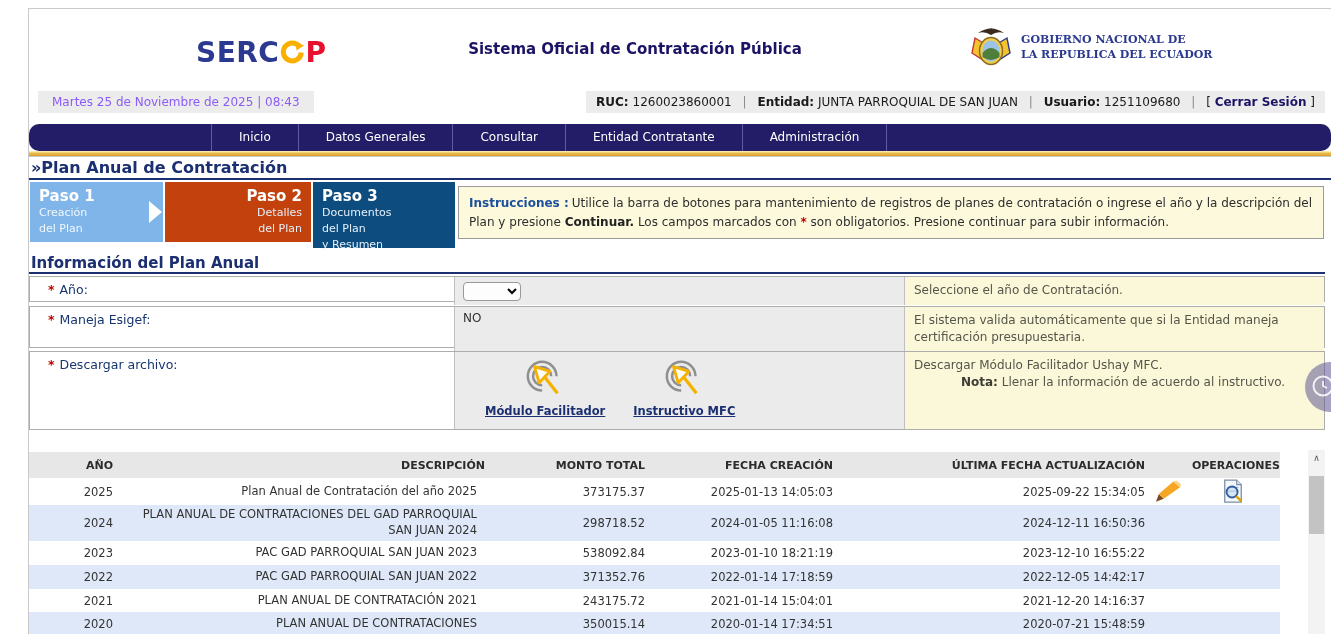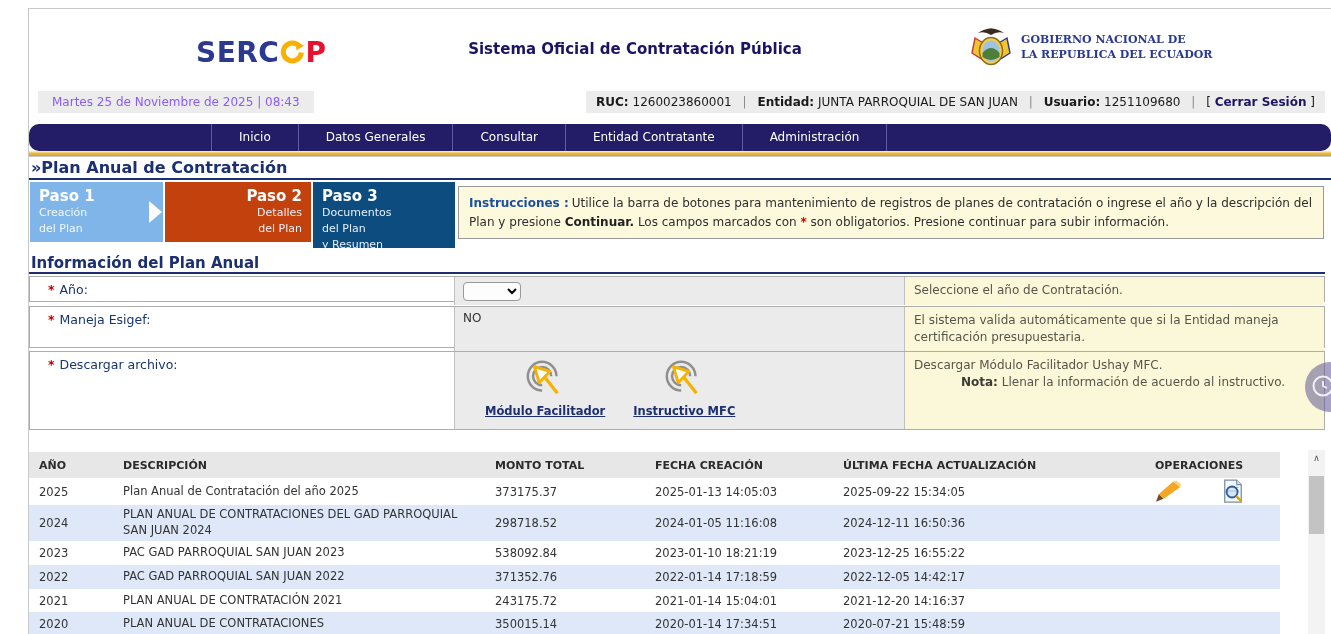--- a/index.html
+++ b/index.html
@@ -80,21 +80,21 @@
   .row-desc { top:351px; height:79px; }
   .row-anio select { width:58px; height:19px; border:1px solid #999; border-radius:4px;
     background:#fdfdfd; font-size:11px; margin-top:1px; }
   .dl-wrap { display:flex; gap:28px; padding-left:22px; padding-top:2px; }
   .dl { text-align:center; cursor:pointer; }
   .dl .dl-link { display:block; font-size:11.5px; font-weight:bold; color:#1B2F71;
     text-decoration:underline; margin-top:1px; }
 
   
   .thead, .trow { position:absolute; left:29px; width:1251px; display:grid;
-    grid-template-columns:84px 372px 160px 188px 312px 1fr; align-items:center; }
+    grid-template-columns:84px 372px 160px 188px 312px 1fr; align-items:center;text-align:right; }
   .thead { top:452px; height:26px; background:#E7E7E7; font-size:11px; font-weight:bold; color:#2b2b2b; }
   .thead > div, .trow > div { padding-left:10px; }
   .trow { font-size:11.5px; color:#333; }
   .trow .dsc { line-height:1.35; padding-right:8px; }
   .r0 { top:478px; height:27px; background:#fff; }
   .r1 { top:505px; height:36px; background:#DEE8F8; }
   .r2 { top:541px; height:24px; background:#fff; }
   .r3 { top:565px; height:24px; background:#DEE8F8; }
   .r4 { top:589px; height:23px; background:#fff; }
   .r5 { top:612px; height:24px; background:#DEE8F8; }
@@ -281,21 +281,21 @@
     <div>298718.52</div>
     <div>2024-01-05 11:16:08</div>
     <div>2024-12-11 16:50:36</div>
     <div></div>
   </div>
   <div class="trow r2">
     <div>2023</div>
     <div class="dsc">PAC GAD PARROQUIAL SAN JUAN 2023</div>
     <div>538092.84</div>
     <div>2023-01-10 18:21:19</div>
-    <div>2023-12-25 16:55:22</div>
+    <div>2023-12-10 16:55:22</div>
     <div></div>
   </div>
   <div class="trow r3">
     <div>2022</div>
     <div class="dsc">PAC GAD PARROQUIAL SAN JUAN 2022</div>
     <div>371352.76</div>
     <div>2022-01-14 17:18:59</div>
     <div>2022-12-05 14:42:17</div>
     <div></div>
   </div>

